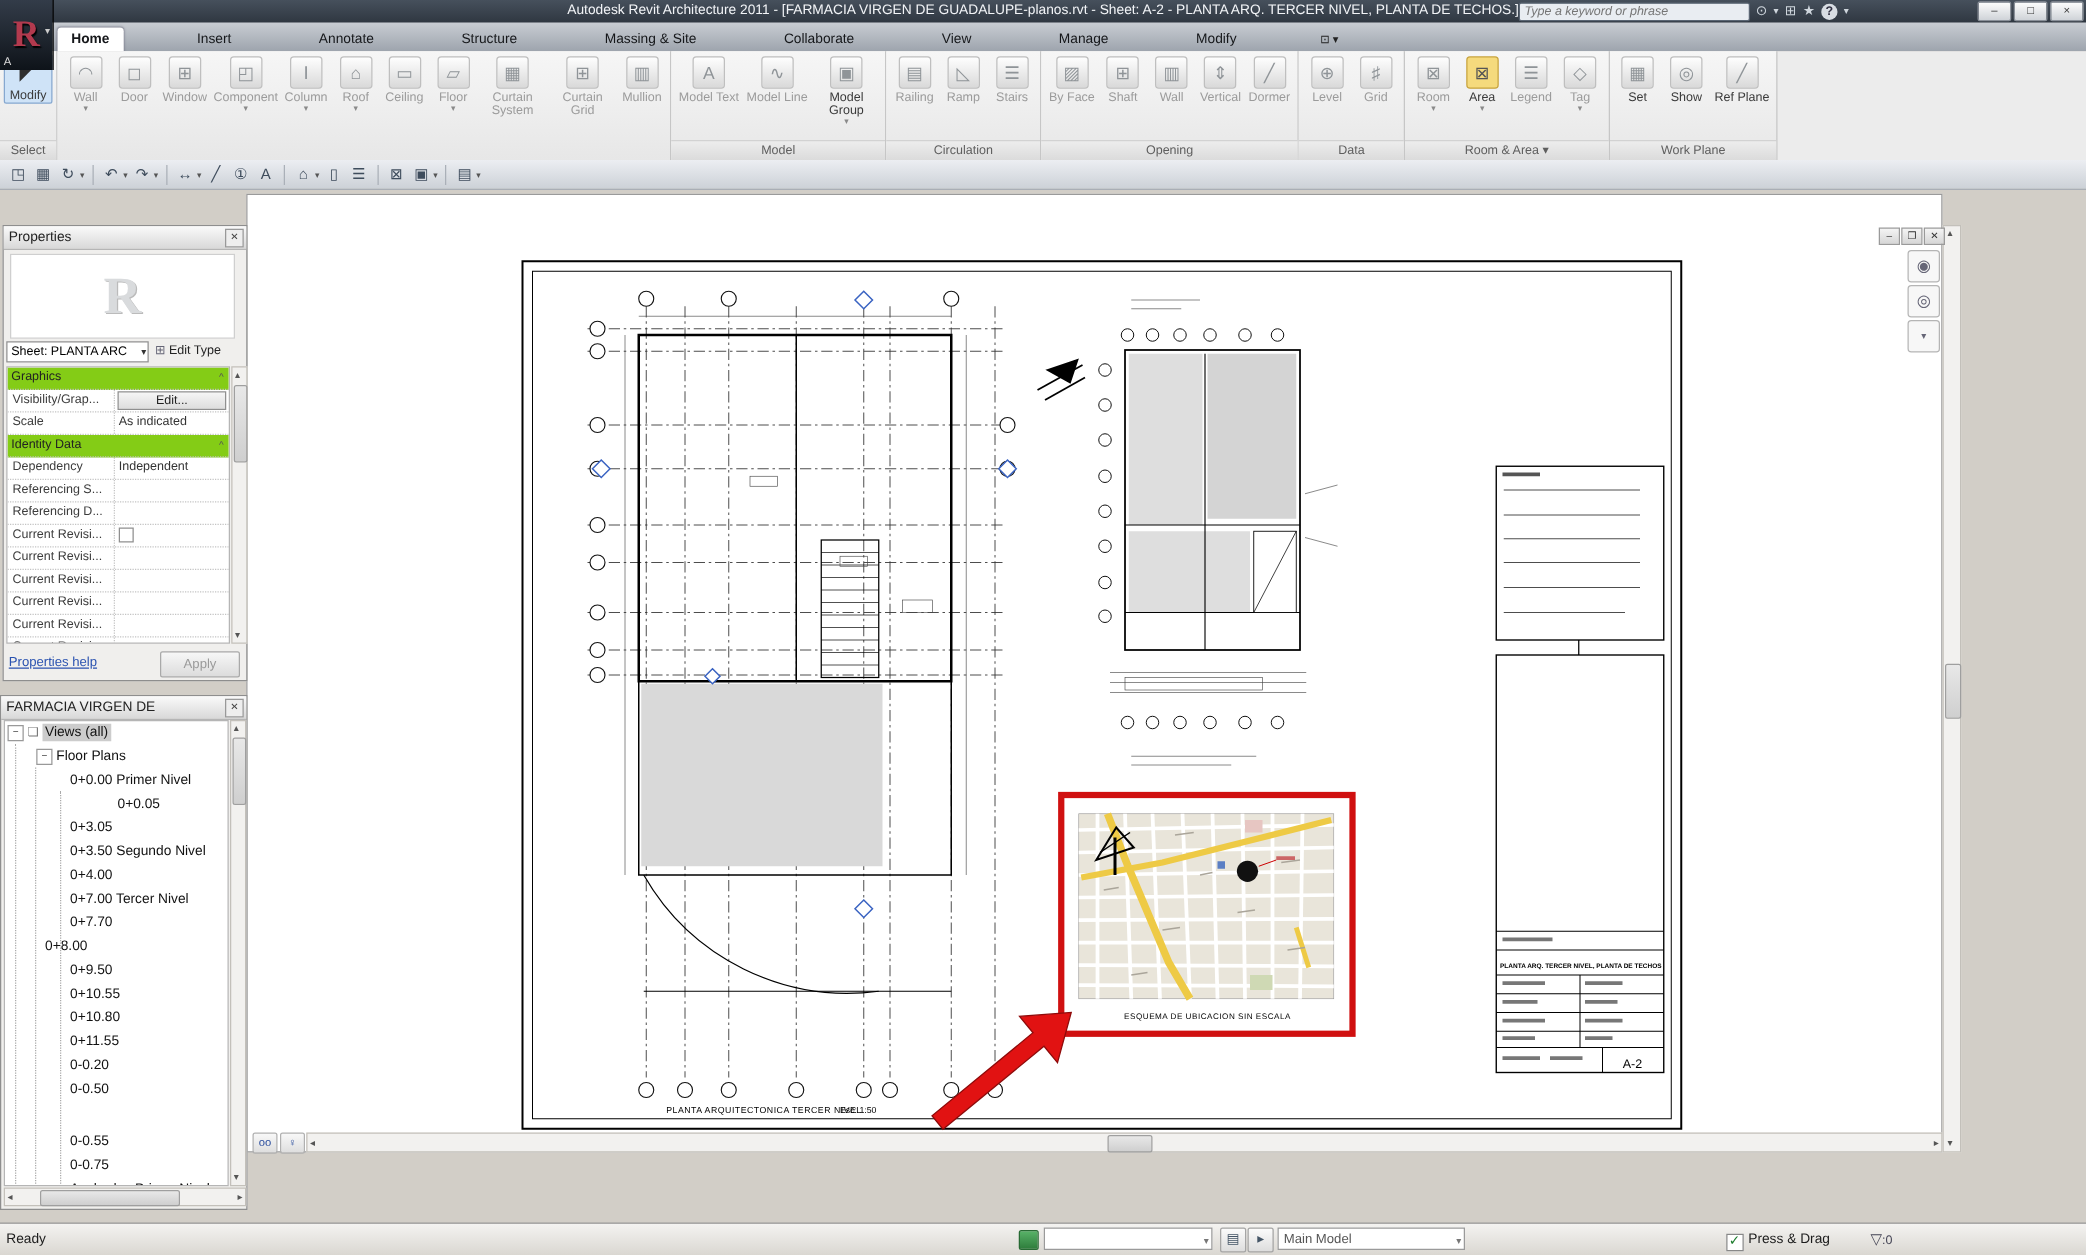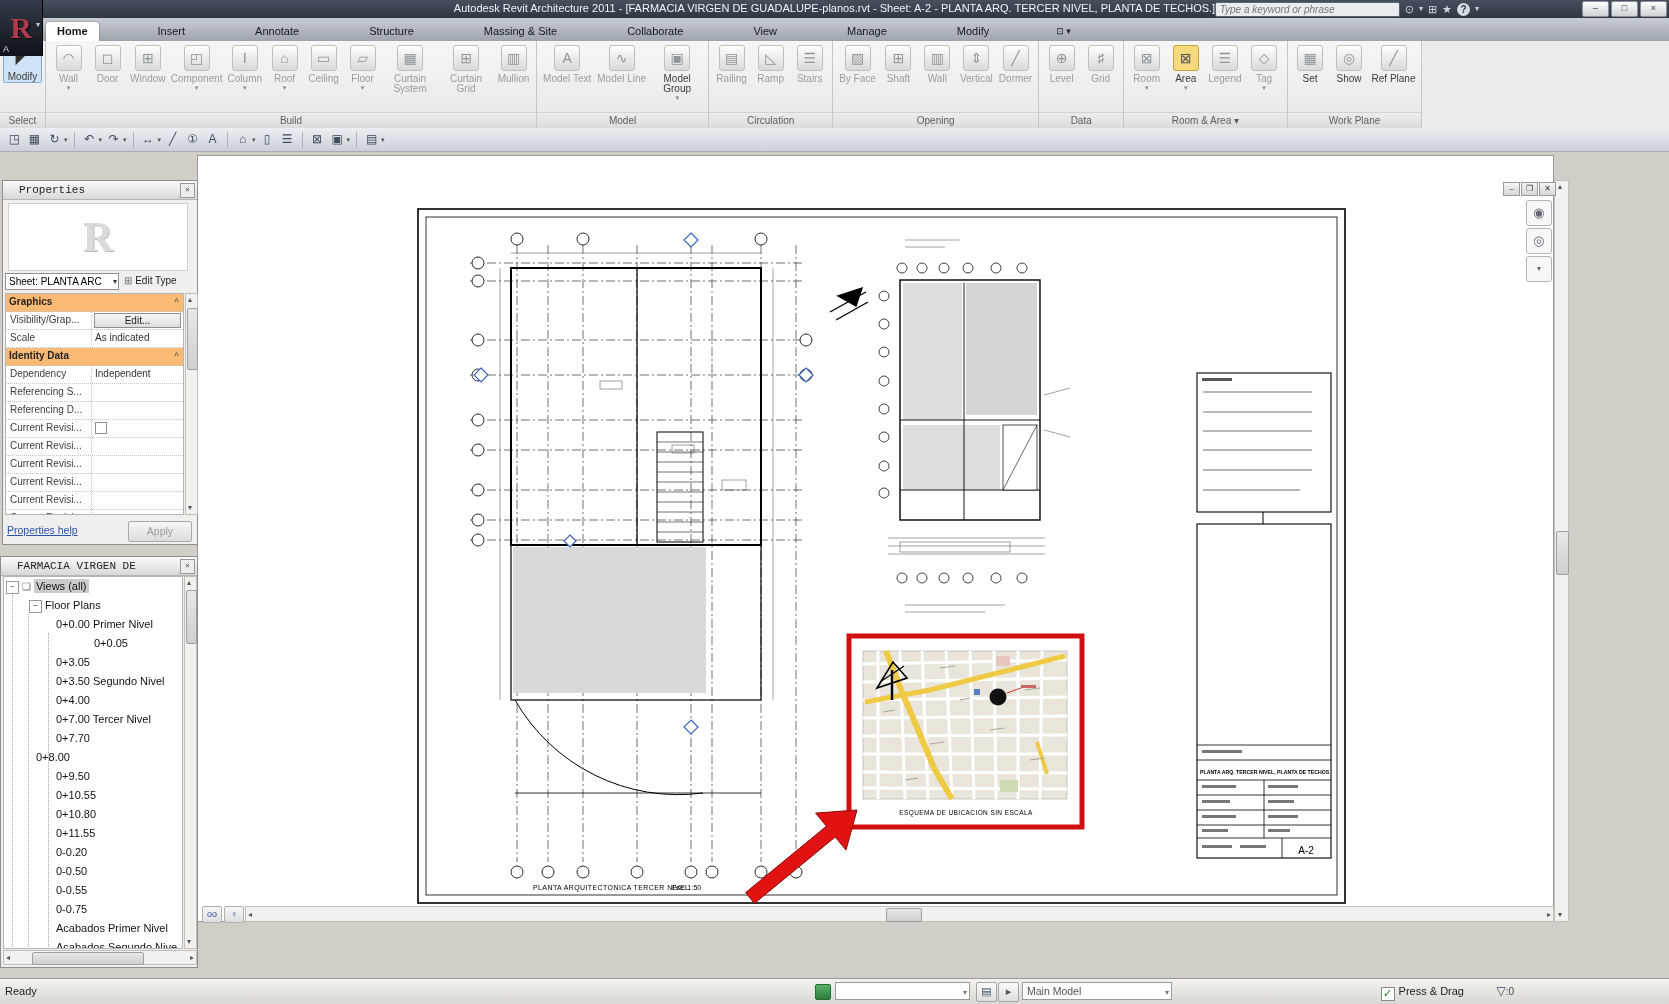--- a/index.html
+++ b/index.html
@@ -67,36 +67,36 @@
   .sbtrack{background:#f2f1ef;border:1px solid #c3c0ba;box-sizing:border-box;}
   .sbthumb{position:absolute;background:linear-gradient(#e8e8e8,#cfcfcf);border:1px solid #9f9f9f;border-radius:2px;}
   .sbarr{position:absolute;font-size:8px;color:#555;line-height:12px;text-align:center;}
   
   #vcb{left:202px;top:906px;height:16px;display:flex;gap:2px;z-index:6;}
   .vcbic{width:18px;height:15px;background:linear-gradient(#f8f8f8,#dedede);border:1px solid #b0b0b0;
          font-size:9px;color:#2c4f9e;text-align:center;line-height:14px;border-radius:2px;}
   
   .palette{background:#f0efed;border:1px solid #8e8e8e;box-sizing:border-box;z-index:10;}
   .palhdr{height:18px;background:linear-gradient(#fafafa,#d8d8d8);border-bottom:1px solid #b5b5b5;
-          font-size:11px;color:#222;line-height:18px;padding-left:16px;position:relative;font-family:Liberation Mono, monospace;}
+          font-size:11px;color:#222;line-height:18px;padding-left:4px;position:relative;}
   .palclose{position:absolute;right:2px;top:2px;width:13px;height:13px;border:1px solid #999;background:#eee;
             font-size:8px;line-height:12px;text-align:center;color:#444;}
   #prop-preview{left:5px;top:22px;width:178px;height:66px;background:#fff;border:1px solid #cfcfcf;
                 display:flex;align-items:center;justify-content:center;}
   #prop-preview span{font-family:"Liberation Serif",serif;font-size:42px;font-weight:bold;color:#d9dbdd;
                      text-shadow:1px 1px 0 #bbb;}
   #typeselector{left:2px;top:92px;width:114px;height:17px;background:#fff;border:1px solid #8f8f8f;
                 font-size:10px;line-height:16px;padding-left:3px;box-sizing:border-box;position:absolute;}
   #typeselector .dd{position:absolute;right:1px;top:0;font-size:8px;color:#333;}
   #edittype{left:121px;top:92px;width:72px;height:17px;position:absolute;font-size:10px;line-height:16px;color:#222;}
   #edittype .eic{font-size:10px;color:#667;}
   #prop-grid{left:2px;top:112px;width:179px;height:222px;position:absolute;overflow:hidden;background:#fff;
              border:1px solid #b5b5b5;box-sizing:border-box;}
   .prow{display:flex;height:17px;border-bottom:1px dotted #c4c4c4;font-size:10px;}
-  .prow.sec{background:#fdba74;font-weight:bold;color:#222;line-height:16px;padding-left:3px;position:relative;}
+  .prow.sec{background:#84cc16;font-weight:normal;color:#222;line-height:16px;padding-left:3px;position:relative;}
   .prow.sec .chev{position:absolute;right:4px;font-size:8px;color:#555;}
   .plbl{width:86px;padding:2px 0 0 4px;color:#3c3c3c;border-right:1px dotted #c4c4c4;box-sizing:border-box;
         white-space:nowrap;overflow:hidden;}
   .pval{flex:1;padding:2px 0 0 3px;color:#333;white-space:nowrap;overflow:hidden;}
   .pvbtn{flex:1;margin:1px 2px;background:linear-gradient(#f6f6f6,#ddd);border:1px solid #8f8f8f;
          font-size:10px;text-align:center;line-height:13px;color:#222;}
   .pchk{width:10px;height:10px;border:1px solid #8f8f8f;background:#fff;margin:2px 0 0 3px;}
   #prop-vsb{left:182px;top:112px;width:13px;height:222px;position:absolute;}
   #prop-foot{left:0;bottom:2px;width:195px;height:22px;position:absolute;}
   #prop-help{position:absolute;left:4px;top:4px;font-size:10.5px;color:#2a52b0;text-decoration:underline;}
@@ -221,21 +221,20 @@
         </div>
         <div class="rbtn">
           <span class="ric">⊞</span>
           <span class="rlbl">Curtain Grid</span>
         </div>
         <div class="rbtn">
           <span class="ric">▥</span>
           <span class="rlbl">Mullion</span>
         </div>
       </div>
-      <div class="panel-label">Build</div>
     </div>
     <div class="panel">
       <div class="panel-btns">
         <div class="rbtn">
           <span class="ric">A</span>
           <span class="rlbl">Model Text</span>
         </div>
         <div class="rbtn">
           <span class="ric">∿</span>
           <span class="rlbl">Model Line</span>
@@ -734,21 +733,21 @@
       <div class="titem" style="padding-left: 52px;">0+4.00</div>
       <div class="titem" style="padding-left: 52px;">0+7.00 Tercer Nivel</div>
       <div class="titem" style="padding-left: 52px;">0+7.70</div>
       <div class="titem" style="padding-left: 32px;">0+8.00</div>
       <div class="titem" style="padding-left: 52px;">0+9.50</div>
       <div class="titem" style="padding-left: 52px;">0+10.55</div>
       <div class="titem" style="padding-left: 52px;">0+10.80</div>
       <div class="titem" style="padding-left: 52px;">0+11.55</div>
       <div class="titem" style="padding-left: 52px;">0-0.20</div>
       <div class="titem" style="padding-left: 52px;">0-0.50</div>
-      <div class="titem" style="padding-left: 52px;">0-0.55</div>
+      <div class="titem" style="padding-left: 52px; margin-top: 23px;">0-0.55</div>
       <div class="titem" style="padding-left: 52px;">0-0.75</div>
       <div class="titem" style="padding-left: 52px;">Acabados Primer Nivel</div>
       <div class="titem" style="padding-left: 52px;">Acabados Segundo Nive</div>
     </div>
   <div id="tree-vsb" class="sbtrack">
     <div class="sbthumb" style="left:1px;top:13px;width:9px;height:52px;"></div>
     <div class="sbarr" style="left:2px;top:0;">▴</div>
     <div class="sbarr" style="left:2px;bottom:0;">▾</div>
   </div>
   <div class="abs sbtrack" style="left:2px;bottom:2px;width:194px;height:15px;">

